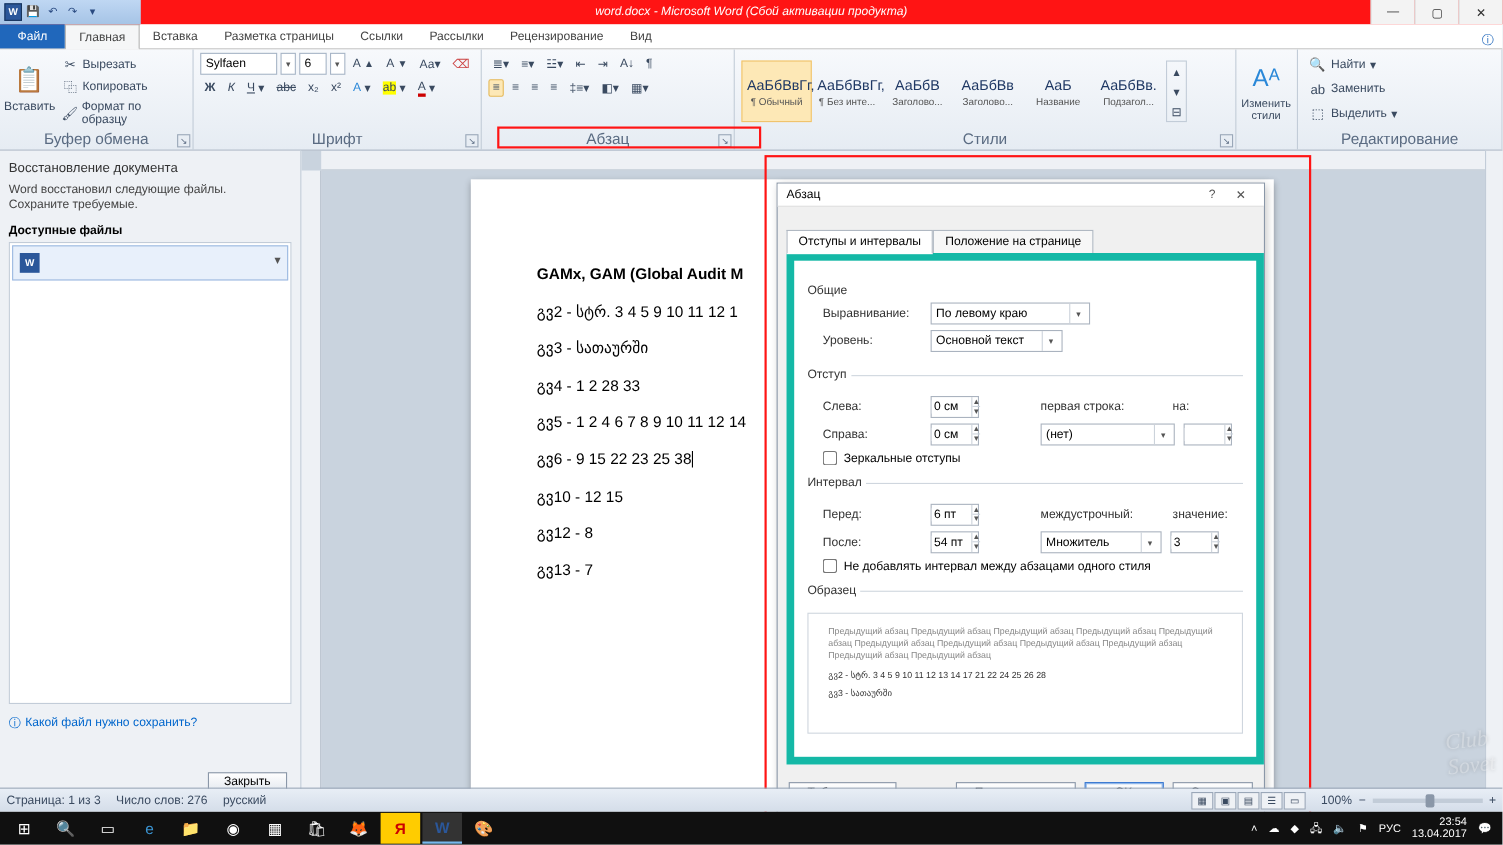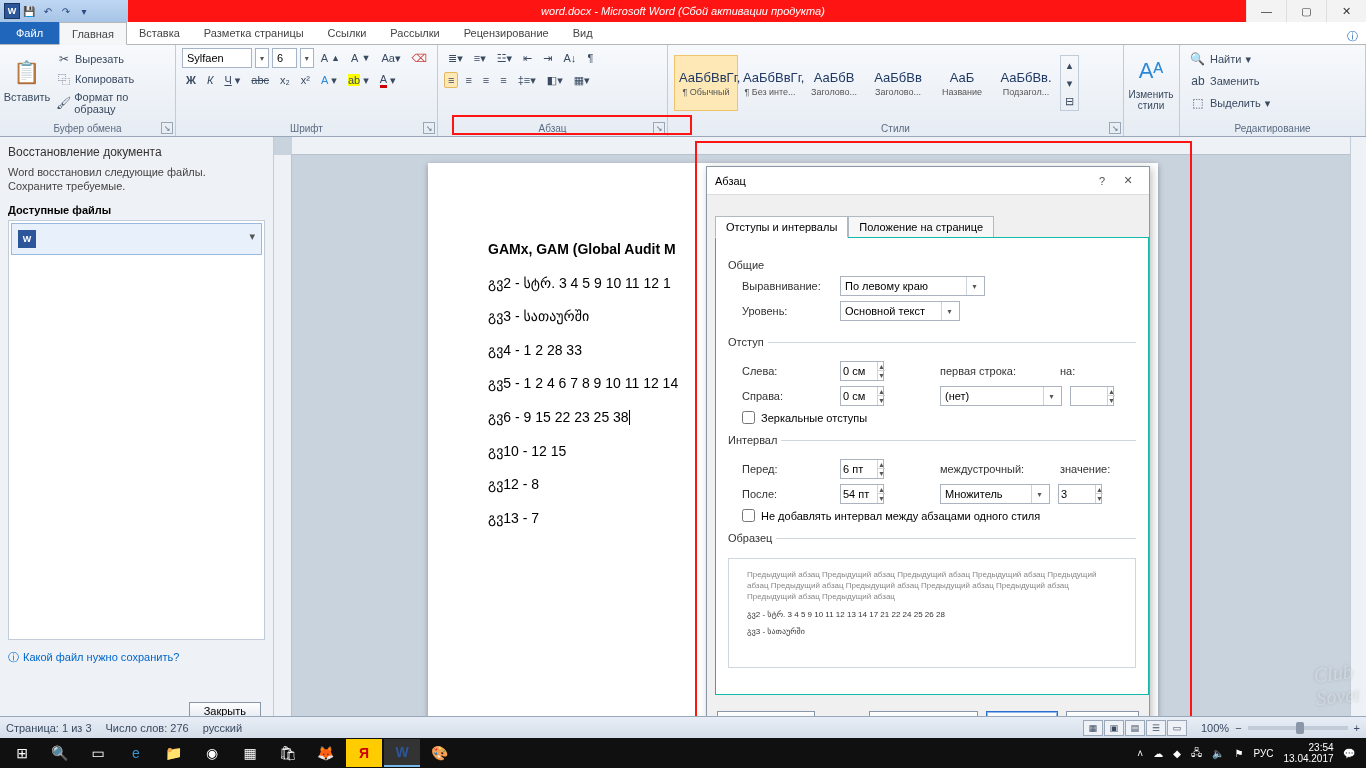--- a/index.html
+++ b/index.html
@@ -17,21 +17,21 @@
 
 .ribbon-tabs { height: 23px; background: #fff; border-bottom: 1px solid #b6b6b6; display: flex; align-items: flex-end; font-size: 11px; }
 .file-tab { background: #2067bb; color: #fff; padding: 4px 16px; height: 23px; display: flex; align-items: center; }
 .rtab { padding: 4px 12px; color: #444; cursor: pointer; height: 23px; display: flex; align-items: center; }
 .rtab.active { background: #f5f6f7; border: 1px solid #b6b6b6; border-bottom: 1px solid #f5f6f7; margin-bottom: -1px; }
 .ribbon-help { margin-left: auto; padding: 0 8px; color: #2067bb; }
 
 
 .ribbon { height: 92px; background: linear-gradient(#f7f9fc, #e6ecf3); border-bottom: 1px solid #9aa7b8; display: flex; font-size: 11px; }
 .rgroup { border-right: 1px solid #c2ccd8; padding: 2px 6px 0 6px; display: flex; flex-direction: column; position: relative; }
-.rgroup-label { position: absolute; bottom: 2px; left: 0; right: 0; text-align: center; color: #5a6b82; font-size: 10px; }
+.rgroup-label { position: absolute; bottom: 2px; left: 0; right: 0; text-align: center; color: #5a6b82; font-size: 14px; }
 .rgroup-launcher { position: absolute; right: 2px; bottom: 2px; width: 12px; height: 12px; border: 1px solid #9aa7b8; font-size: 8px; display: flex; align-items: center; justify-content: center; color: #5a6b82; }
 .rrow { display: flex; align-items: center; gap: 3px; height: 22px; }
 .rbtn { padding: 1px 3px; display: flex; align-items: center; gap: 3px; color: #3a4a60; border: 1px solid transparent; border-radius: 2px; }
 .ricon { width: 16px; height: 16px; display: inline-flex; align-items: center; justify-content: center; font-size: 12px; }
 .big-btn { width: 42px; height: 66px; display: flex; flex-direction: column; align-items: center; justify-content: center; gap: 2px; }
 .big-btn .ricon { width: 32px; height: 32px; font-size: 22px; }
 .font-combo { border: 1px solid #a6b4c6; background: #fff; height: 20px; padding: 0 4px; font-size: 11px; display: flex; align-items: center; }
 .font-name { width: 75px; }
 .font-size { width: 26px; }
 .combo-arrow { width: 14px; border-left: 1px solid #a6b4c6; text-align: center; font-size: 8px; color: #555; }
@@ -71,21 +71,21 @@
 .red-box { position: absolute; border: 2px solid #ff1414; pointer-events: none; }
 
 
 .dialog { position: absolute; left: 706px; top: 166px; width: 444px; height: 574px; background: #f0f0f0; border: 1px solid #8a97a8; box-shadow: 2px 2px 8px rgba(0,0,0,.25); font-size: 11px; display: flex; flex-direction: column; }
 .dlg-title { height: 28px; display: flex; align-items: center; padding: 0 8px; background: #fff; border-bottom: 1px solid #ddd; }
 .dlg-title .spacer { flex: 1; }
 .dlg-title .dlg-btn { width: 26px; height: 20px; display: flex; align-items: center; justify-content: center; color: #555; }
 .dlg-tabs { display: flex; padding: 21px 8px 0 8px; gap: 0; }
 .dlg-tab { padding: 4px 10px; border: 1px solid #b0b8c2; background: #f7f7f7; font-size: 11px; position: relative; }
 .dlg-tab.active { background: #fff; border-bottom: 1px solid #fff; z-index: 2; }
-.dlg-body { margin: 0 0 8px 8px; border: 1px solid #14b8a6; background: #fff; flex: 1; padding: 21px 12px; position: relative; margin-top: -1px; }
+.dlg-body { margin: 0 0 8px 8px; border: 7px solid #14b8a6; background: #fff; flex: 1; padding: 21px 12px; position: relative; margin-top: -1px; }
 .dlg-body fieldset { border: none; border-top: 1px solid #cfd6de; margin-top: 10px; padding-top: 8px; }
 .dlg-body legend { padding: 0 4px 0 0; color: #333; background: #fff; }
 .dlg-body .first-group { margin-top: 0; border-top: none; padding-top: 0; }
 .frow { display: flex; align-items: center; margin: 5px 0 5px 14px; gap: 8px; }
 .flabel { width: 90px; color: #333; }
 .flabel2 { width: 112px; color: #333; }
 .fval-label { width: 60px; color: #333; }
 .dcombo { border: 1px solid #aab3bf; background: #fff; height: 20px; display: flex; align-items: center; padding: 0 2px 0 4px; }
 .dcombo .cval { flex: 1; }
 .dcombo .carrow { width: 16px; height: 18px; border-left: 1px solid #ccd3db; display: flex; align-items: center; justify-content: center; font-size: 8px; color: #555; }

